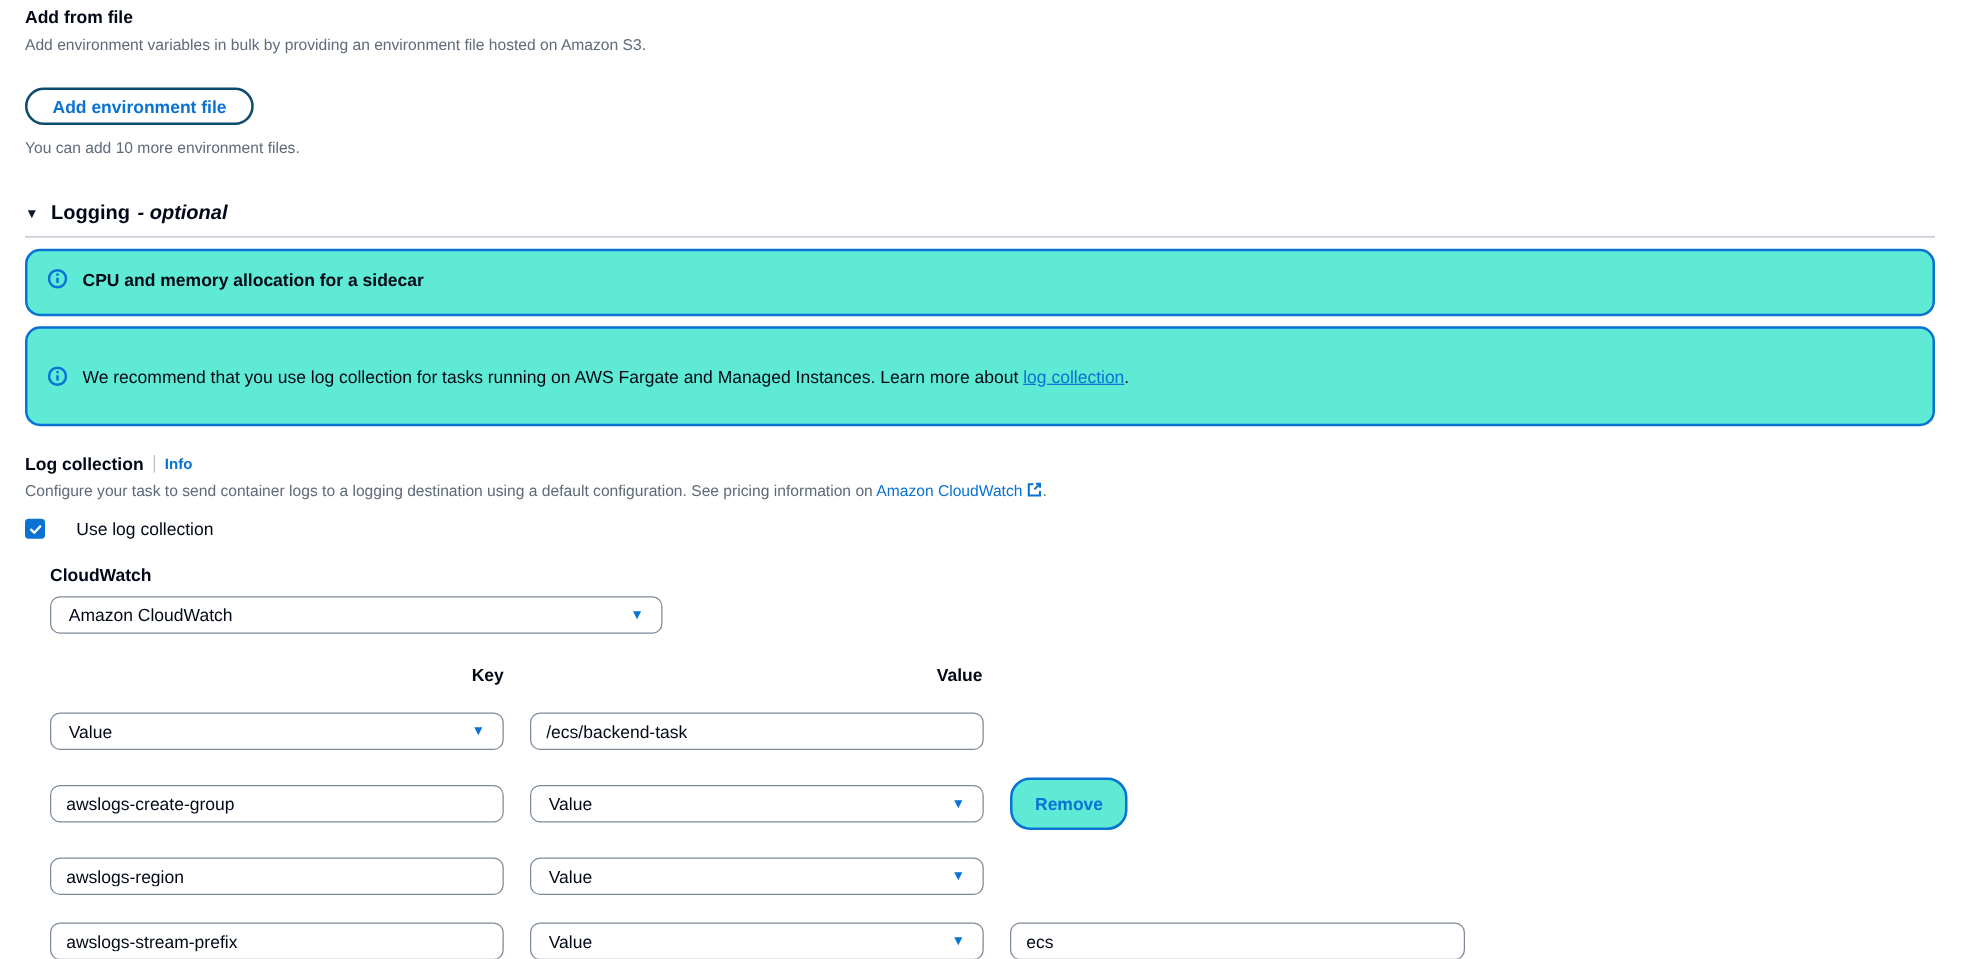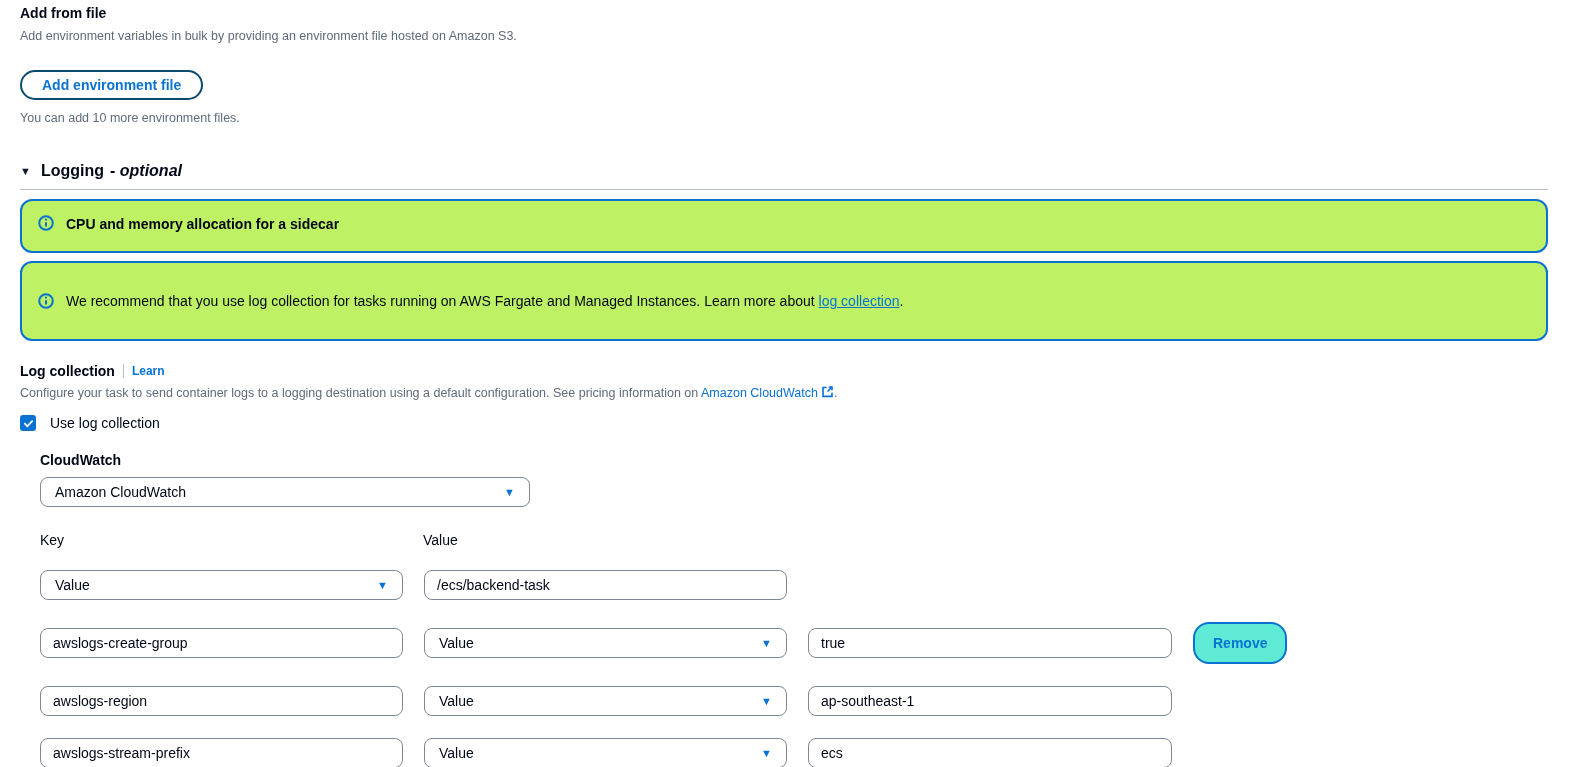--- a/index.html
+++ b/index.html
@@ -37,21 +37,21 @@
   .collapse-caret { font-size: 11px; color: #0f1b2a; line-height: 1; cursor: pointer; }
   .logging-title { font-size: 16px; font-weight: 700; color: #000716; }
   .logging-title .optional { font-style: italic; margin-left: 6px; margin-top: 24px; }
   .section-divider { border: none; border-top: 1px solid #b6bec9; margin-top: 9px; }
 
   
   .alert {
     margin-top: 9px;
     border: 2px solid #0972d3;
     border-radius: 12px;
-    background: #bef264;
+    background: #5eead4;
     padding: 12px 16px 16px 16px;
     display: flex;
     gap: 12px;
     align-items: flex-start;
   }
   .alert.single { padding: 27px 16px; align-items: center; margin-top: 8px; }
   .alert-icon { flex: 0 0 auto; margin-top: 2px; display: inline-flex; }
   .alert.single .alert-icon { margin-top: 0; }
   .alert-title { font-size: 14px; font-weight: 700; line-height: 22px; color: #000716; }
   .alert-text { font-size: 14px; line-height: 22px; color: #000716; }
@@ -59,21 +59,21 @@
 
   
   .field-label-row { margin-top: 22px; display: flex; align-items: center; }
   .field-label { font-size: 14px; font-weight: 700; color: #000716; }
   .label-sep { width: 1px; height: 14px; background: #b6bec9; margin: 0 8px; }
   .info-link { font-size: 12px; font-weight: 700; color: #0972d3; text-decoration: none; cursor: pointer; }
   .field-desc { font-size: 12.5px; color: #5f6b7a; margin-top: 6px; line-height: 16px; }
   .field-desc a { font-size: 12.5px; text-decoration: none; }
   .ext-icon { display: inline-block; vertical-align: -1px; margin-left: 3px; }
 
-  .checkbox-row { margin-top: 13px; display: flex; align-items: center; gap: 14px; cursor: pointer; }
+  .checkbox-row { margin-top: 13px; display: flex; align-items: center; gap: 25px; cursor: pointer; }
   .checkbox {
     width: 16px; height: 16px;
     background: #0972d3;
     border-radius: 3px;
     display: inline-flex; align-items: center; justify-content: center;
     flex: 0 0 auto;
   }
   .checkbox-label { font-size: 14px; color: #000716; }
 
   
@@ -90,21 +90,21 @@
     font-size: 14px; color: #000716;
     cursor: pointer;
   }
   .select-caret { color: #0972d3; font-size: 11px; line-height: 1; }
 
   .opt-headers {
     margin-top: 25px;
     display: grid;
     grid-template-columns: 363px 363px 364px;
     column-gap: 20px;
-    font-size: 14px; font-weight: 400; color: #000716;
+    font-size: 14px; font-weight: 700; color: #000716; text-align: right;
   }
   .opt-row {
     display: grid;
     grid-template-columns: 363px 363px 364px 120px;
     column-gap: 21px;
     align-items: center;
     margin-top: 22px;
   }
   .opt-row:first-of-type { margin-top: 9px; }
   .text-input {
@@ -169,21 +169,21 @@
           <line x1="8" y1="7.2" x2="8" y2="11.4" stroke="#0972d3" stroke-width="2"></line>
           <circle cx="8" cy="4.6" r="1.1" fill="#0972d3"></circle>
         </svg>
     </span>
     <div class="alert-text"><span>We recommend that you use log collection for tasks running on AWS Fargate and Managed Instances. Learn more about </span><a class="inline-link">log collection</a><span>.</span></div>
   </div>
 
   <div class="field-label-row">
     <span class="field-label">Log collection</span>
     <span class="label-sep"></span>
-    <a class="info-link">Learn</a>
+    <a class="info-link">Info</a>
   </div>
   <div class="field-desc"><span>Configure your task to send container logs to a logging destination using a default configuration. See pricing information on </span><a class="inline-link">Amazon CloudWatch</a><span class="ext-icon"><svg width="13" height="13" viewBox="0 0 16 16">
           <path d="M13.5 9.5v4.5h-11v-11H7" fill="none" stroke="#0972d3" stroke-width="2"></path>
           <path d="M9.5 2.5h4v4" fill="none" stroke="#0972d3" stroke-width="2"></path>
           <path d="M13.5 2.5L8 8" fill="none" stroke="#0972d3" stroke-width="2"></path>
         </svg></span><span>.</span></div>
 
   <div class="checkbox-row">
     <span class="checkbox">
       <svg width="11" height="11" viewBox="0 0 12 12">
@@ -213,31 +213,29 @@
       <input class="text-input" value="/ecs/backend-task" style="">
       <span></span>
     </div>
 
     <div class="opt-row">
       <input class="text-input" value="awslogs-create-group" style="">
       <div class="select-box in-row">
         <span>Value</span>
         <span class="select-caret">▼</span>
       </div>
-      <input class="text-input" value="true" style="">
       <button class="remove-btn">Remove</button>
     </div>
 
     <div class="opt-row">
       <input class="text-input" value="awslogs-region" style="">
       <div class="select-box in-row">
         <span>Value</span>
         <span class="select-caret">▼</span>
       </div>
-      <input class="text-input" value="ap-southeast-1" style="">
       <span></span>
     </div>
 
     <div class="opt-row">
       <input class="text-input" value="awslogs-stream-prefix" style="">
       <div class="select-box in-row">
         <span>Value</span>
         <span class="select-caret">▼</span>
       </div>
       <input class="text-input" value="ecs" style="">

